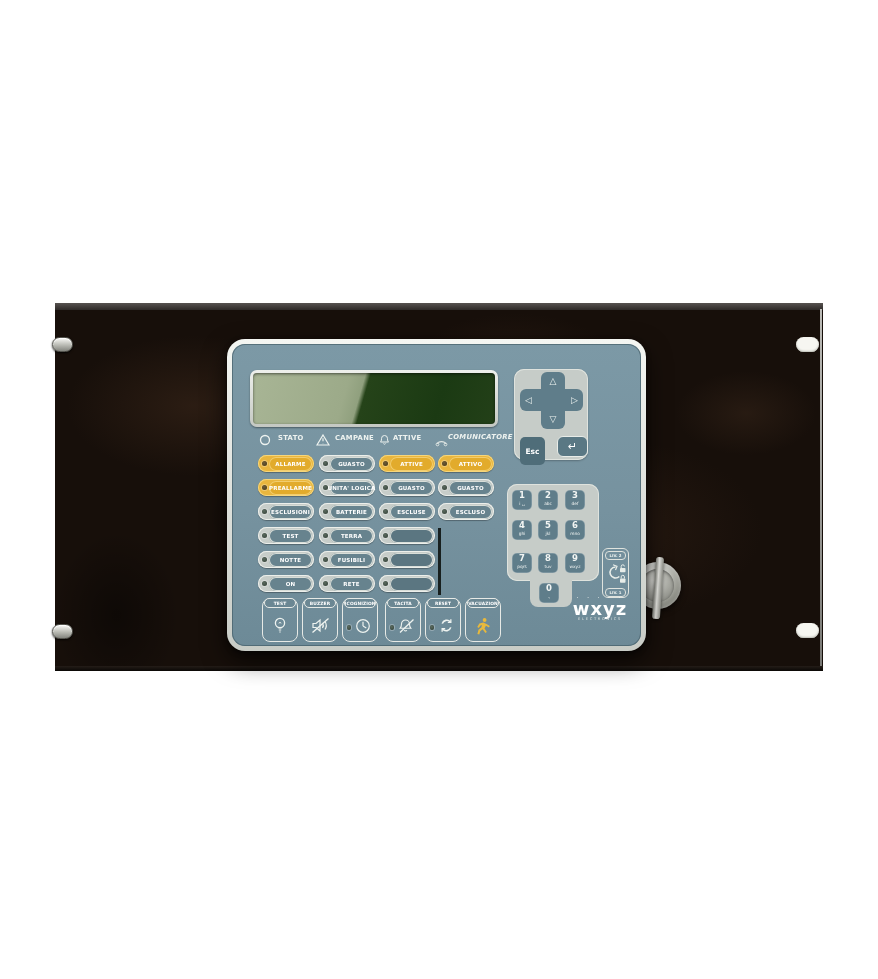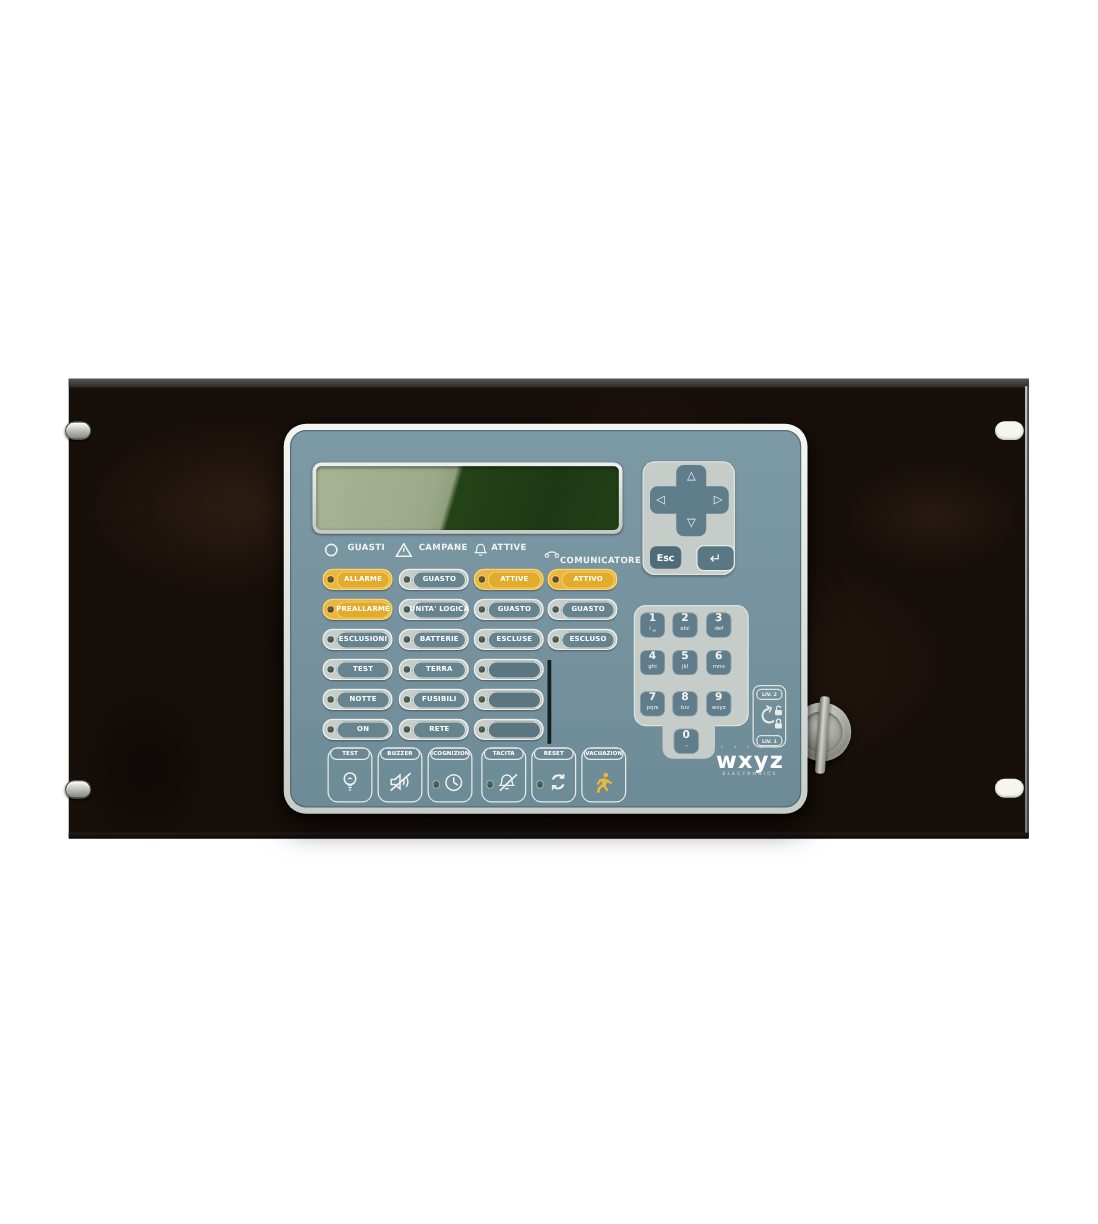--- a/index.html
+++ b/index.html
@@ -88,21 +88,21 @@
   .abtn .aled { position:absolute; left:3.5px; top:26px; width:4.5px; height:4.5px; border-radius:50%;
     background:radial-gradient(circle at 40% 35%, #5a6a5e, #323f36); box-shadow:0 0 0 1px rgba(255,255,255,.28); }
   .abtn .aicon.shift { padding-left:6px; }
 
   
   .navpad { position:absolute; left:287px; top:30px; width:74px; height:91px; border-radius:10px; background:#c6ccc8;
     box-shadow:inset 0 0 0 1px #dfe3de, 0 1px 2px rgba(0,0,0,.25); }
   .cross-v { position:absolute; left:27px; top:3px; width:24px; height:57px; border-radius:6px; background:#5f7d8a; }
   .cross-h { position:absolute; left:6px; top:20px; width:63px; height:22px; border-radius:6px; background:#5f7d8a; }
   .nav-arrow { position:absolute; color:#eef3f0; font-size:9px; text-align:center; line-height:16px; }
-  .esc-key { position:absolute; left:6px; top:68px; width:25px; height:18px; border-radius:5px; background:#4f6d79;
+  .esc-key { position:absolute; left:6px; top:68px; width:25px; height:28px; border-radius:5px; background:#4f6d79;
     color:#fff; font-size:7.5px; font-weight:bold; display:flex; align-items:center; justify-content:center; }
   .enter-key { position:absolute; left:43px; top:67px; width:31px; height:21px; border-radius:6px; background:#5a7884;
     border:1.2px solid #e8ece8; color:#fff; font-size:11px; display:flex; align-items:center; justify-content:center; line-height:1; }
 
   
   .kp-bg { position:absolute; background:#c6ccc8; box-shadow:inset 0 0 0 1px #dfe3de; }
   .kp-main { left:280px; top:145px; width:92px; height:97px; border-radius:10px; }
   .kp-tab { left:303px; top:230px; width:42px; height:38px; border-radius:8px; box-shadow:none; }
   .kkey { position:absolute; width:20px; height:20px; border-radius:5px; background:#5f7d8a;
     box-shadow:inset 0 0 0 .5px rgba(255,255,255,.35); color:#f2f5f3; text-align:center; }
@@ -143,21 +143,21 @@
 
     <div class="lcd">
       <div class="lcd-screen"></div>
     </div>
 
     <span class="hdr-icon" style="left:32px; top:92px;">
       <svg width="12" height="12" viewBox="0 0 12 12">
           <circle cx="6" cy="6" r="4.5" fill="none" stroke="#eef3f0" stroke-width="1.3"></circle>
         </svg>
     </span>
-    <span class="hdr" style="left:51px; top:93px;">GUASTI</span>
+    <span class="hdr" style="left:51px; top:93px;">STATO</span>
 
     <span class="hdr-icon" style="left:89px; top:92px;">
       <svg width="14" height="12" viewBox="0 0 14 12">
           <path d="M7 1L13 11H1z" fill="none" stroke="#eef3f0" stroke-width="1.2"></path>
           <path d="M7 4.3v3M7 9v.2" stroke="#eef3f0" stroke-width="1.2"></path>
         </svg>
     </span>
     <span class="hdr" style="left:108px; top:93px;">CAMPANE</span>
 
     <span class="hdr-icon" style="left:152px; top:92px;">
@@ -168,21 +168,21 @@
     </span>
     <span class="hdr" style="left:166px; top:93px;">ATTIVE</span>
 
     <span class="hdr-icon" style="left:208px; top:94px;">
       <svg width="13" height="11" viewBox="0 0 13 11">
           <path d="M2.4 7C2.2 3.8 10.8 3.8 10.6 7" fill="none" stroke="#dfe6e3" stroke-width="1.1"></path>
           <circle cx="2.5" cy="7.4" r="1.4" fill="none" stroke="#dfe6e3" stroke-width="1"></circle>
           <circle cx="10.5" cy="7.4" r="1.4" fill="none" stroke="#dfe6e3" stroke-width="1"></circle>
         </svg>
     </span>
-    <span class="hdr" style="left:221px; top:103px;">COMUNICATORE</span>
+    <span class="hdr" style="left:221px; top:92px;font-style:italic;">COMUNICATORE</span>
 
     <div class="gbtn yellow" style="left:31px; top:116px;">
         <span class="led"></span>
         <span class="pill">ALLARME</span>
       </div>
     <div class="gbtn yellow" style="left:31px; top:140px;">
         <span class="led"></span>
         <span class="pill">PREALLARME</span>
       </div>
     <div class="gbtn" style="left:31px; top:164px;">

